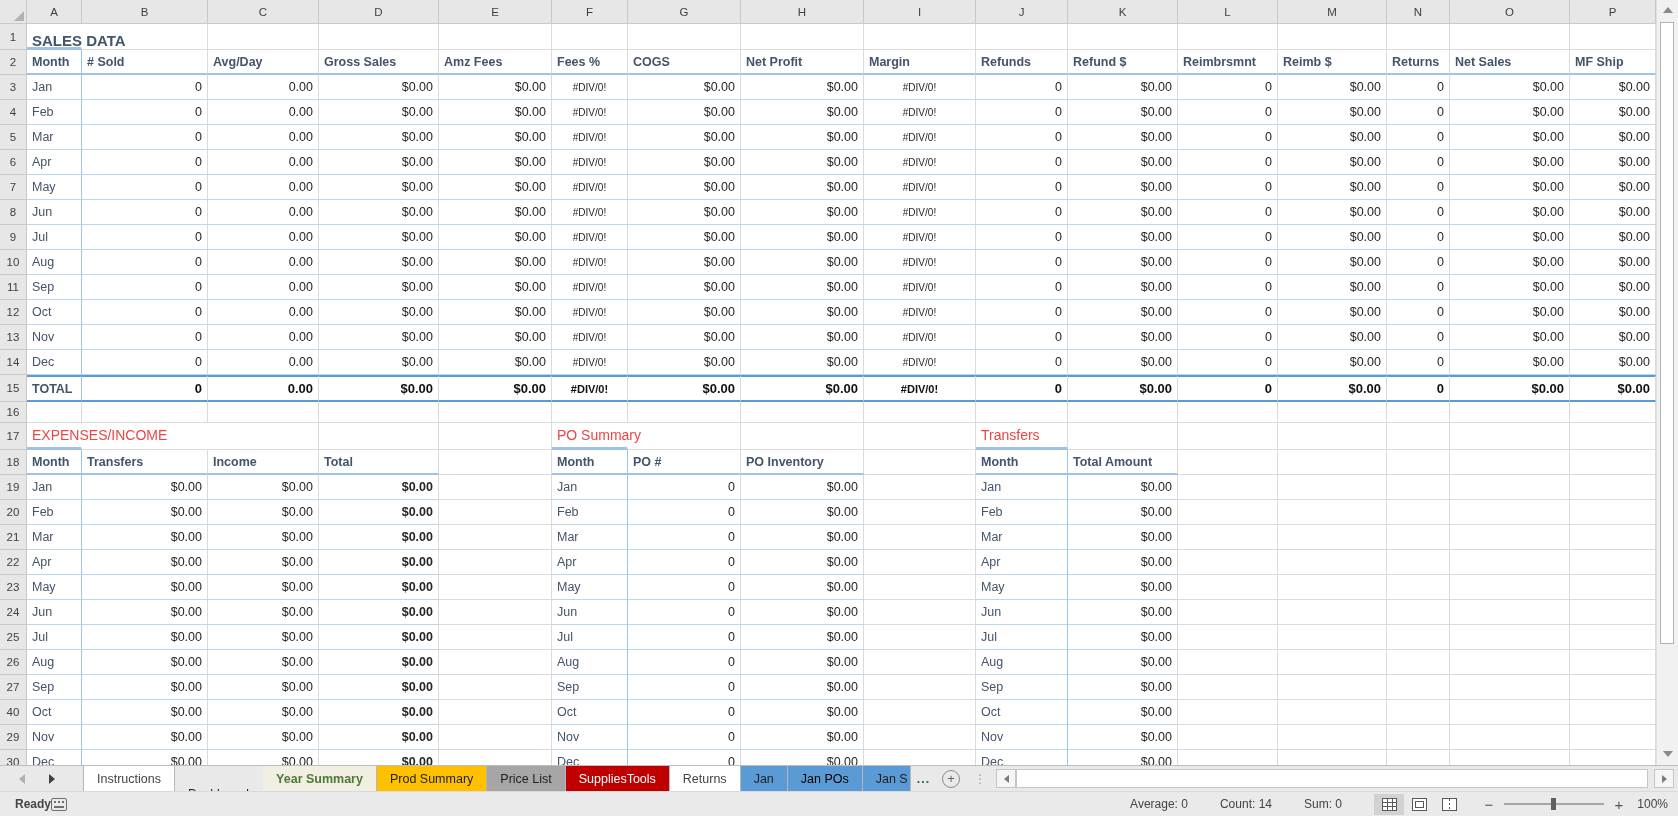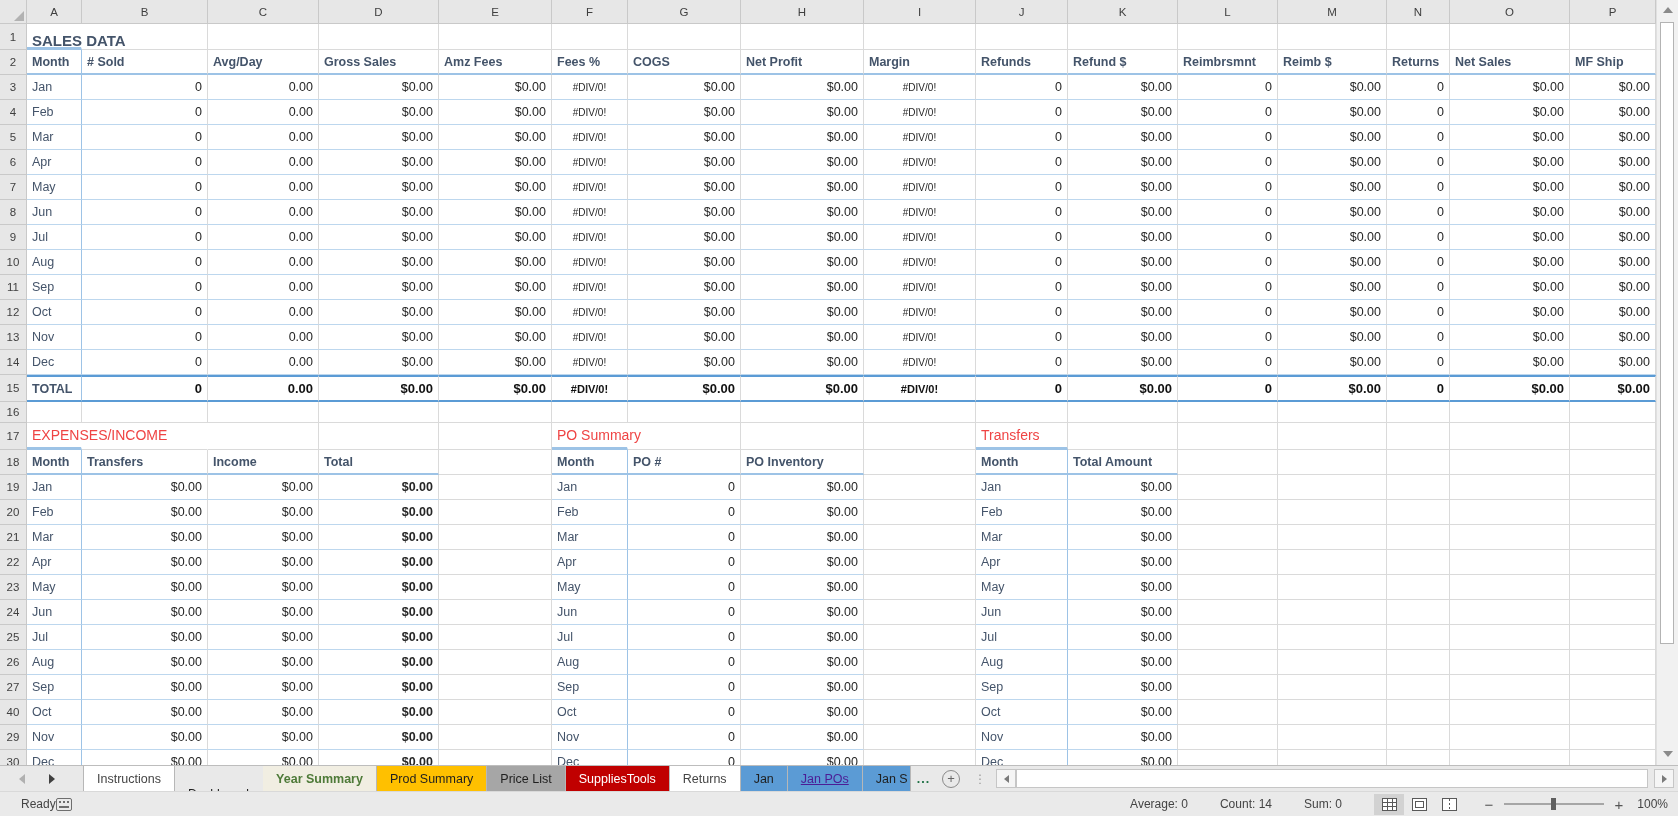--- a/index.html
+++ b/index.html
@@ -67,21 +67,21 @@
   .hbtn{width:20px;height:19px;background:#F5F5F5;border:1px solid #C6C6C6;box-sizing:border-box;
         display:flex;align-items:center;justify-content:center;}
   .tri-left{width:0;height:0;border-top:4px solid transparent;border-bottom:4px solid transparent;border-right:5px solid #7A7A7A;}
   .tri-right{width:0;height:0;border-top:4px solid transparent;border-bottom:4px solid transparent;border-left:5px solid #7A7A7A;}
   .hthumb{flex:1;height:19px;background:#fff;border:1px solid #C6C6C6;box-sizing:border-box;margin-right:6px;}
 
   
   .statusbar{position:absolute;left:0;top:791px;width:1678px;height:25px;background:#EAEAEA;
              border-top:1px solid #D9D9D9;box-sizing:border-box;display:flex;align-items:center;
              color:#444;font-size:12px;}
-  .sb-left{display:flex;align-items:center;padding-left:21px;}
+  .sb-left{display:flex;align-items:center;padding-left:15px;font-weight:bold;}
   .macroicon{display:flex;align-items:center;}
   .sb-right{margin-left:auto;display:flex;align-items:center;padding-right:10px;}
   .sb-stat{margin-right:32px;}
   .viewbtns{display:flex;align-items:center;margin-right:18px;}
   .viewbtn{width:30px;height:21px;display:flex;align-items:center;justify-content:center;}
   .viewbtn.sel{background:#D2D2D2;}
   .zoomctl{display:flex;align-items:center;}
   .zminus,.zplus{font-size:15px;color:#555;width:14px;text-align:center;}
   .ztrack{position:relative;width:100px;height:14px;margin:0 8px;}
   .zline{position:absolute;left:0;right:0;top:6px;height:2px;background:#A6A6A6;}
@@ -1444,21 +1444,21 @@
         </div>
         <div class="tab" style="background: rgb(192, 0, 0); color: rgb(255, 255, 255);">
           <span>SuppliesTools</span>
         </div>
         <div class="tab" style="color: rgb(68, 68, 68);">
           <span>Returns</span>
         </div>
         <div class="tab" style="background: rgb(91, 155, 213); color: rgb(31, 31, 31);">
           <span>Jan</span>
         </div>
-        <div class="tab" style="background: rgb(91, 155, 213); color: #4c1d95; text-decoration: underline;">
+        <div class="tab" style="background: rgb(91, 155, 213); color: #000000;">
           <span>Jan POs</span>
         </div>
         <div class="tab trunc" style="background: rgb(91, 155, 213); color: rgb(31, 31, 31);">
           <span>Jan S</span>
         </div>
       </div>
     <div class="ellipsis">...</div>
     <div class="addsheet">
       <div class="circ">+</div>
     </div>

